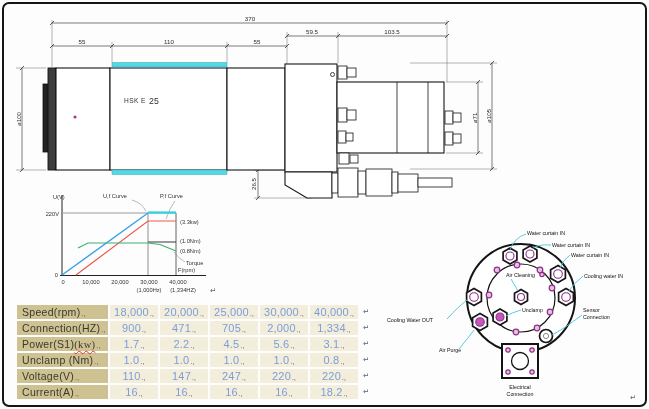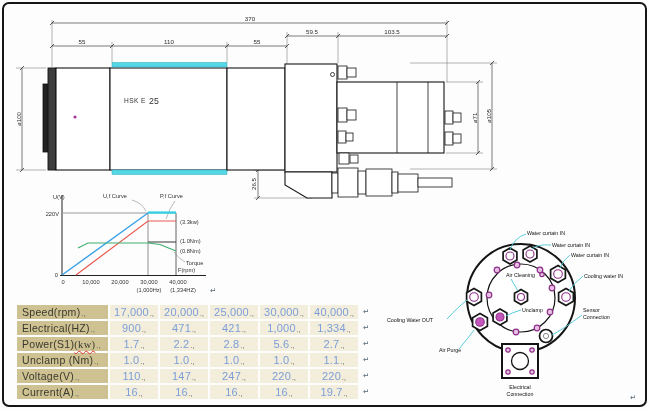--- a/index.html
+++ b/index.html
@@ -224,60 +224,60 @@
     <text class="ret" x="363" y="378">↵</text>
     <text class="ret" x="363" y="394">↵</text>
   </g>
   <text class="ret" x="630" y="400" font-size="9">↵</text>
 </svg>
 
 <table class="spec">
   <tbody>
     <tr>
       <th><span>Speed(rpm)</span><span class="mk">.,</span></th>
-      <td><span>17,000</span><span class="mk">.,</span></td>
+      <td><span>18,000</span><span class="mk">.,</span></td>
       <td><span>20,000</span><span class="mk">.,</span></td>
       <td><span>25,000</span><span class="mk">.,</span></td>
       <td><span>30,000</span><span class="mk">.,</span></td>
       <td><span>40,000</span><span class="mk">.,</span></td>
     </tr>
     <tr>
-      <th><span>Electrical(HZ)</span><span class="mk">.,</span></th>
+      <th><span>Connection(HZ)</span><span class="mk">.,</span></th>
       <td><span>900</span><span class="mk">.,</span></td>
       <td><span>471</span><span class="mk">.,</span></td>
-      <td><span>421</span><span class="mk">.,</span></td>
-      <td><span>1,000</span><span class="mk">.,</span></td>
+      <td><span>705</span><span class="mk">.,</span></td>
+      <td><span>2,000</span><span class="mk">.,</span></td>
       <td><span>1,334</span><span class="mk">.,</span></td>
     </tr>
     <tr>
       <th><span>Power(S1)</span><span class="wavy">(kw)</span><span class="mk">.,</span></th>
       <td><span>1.7</span><span class="mk">.,</span></td>
       <td><span>2.2</span><span class="mk">.,</span></td>
-      <td><span>2.8</span><span class="mk">.,</span></td>
+      <td><span>4.5</span><span class="mk">.,</span></td>
       <td><span>5.6</span><span class="mk">.,</span></td>
-      <td><span>2.7</span><span class="mk">.,</span></td>
+      <td><span>3.1</span><span class="mk">.,</span></td>
     </tr>
     <tr>
       <th><span>Unclamp (Nm)</span><span class="mk">.,</span></th>
       <td><span>1.0</span><span class="mk">.,</span></td>
       <td><span>1.0</span><span class="mk">.,</span></td>
       <td><span>1.0</span><span class="mk">.,</span></td>
       <td><span>1.0</span><span class="mk">.,</span></td>
-      <td><span>1.1</span><span class="mk">.,</span></td>
+      <td><span>0.8</span><span class="mk">.,</span></td>
     </tr>
     <tr>
       <th><span>Voltage(V)</span><span class="mk">.,</span></th>
       <td><span>110</span><span class="mk">.,</span></td>
       <td><span>147</span><span class="mk">.,</span></td>
       <td><span>247</span><span class="mk">.,</span></td>
       <td><span>220</span><span class="mk">.,</span></td>
       <td><span>220</span><span class="mk">.,</span></td>
     </tr>
     <tr>
       <th><span>Current(A)</span><span class="mk">.,</span></th>
       <td><span>16</span><span class="mk">.,</span></td>
       <td><span>16</span><span class="mk">.,</span></td>
       <td><span>16</span><span class="mk">.,</span></td>
       <td><span>16</span><span class="mk">.,</span></td>
-      <td><span>19.7</span><span class="mk">.,</span></td>
+      <td><span>18.2</span><span class="mk">.,</span></td>
     </tr>
   </tbody>
 </table>
 
 </body></html>

